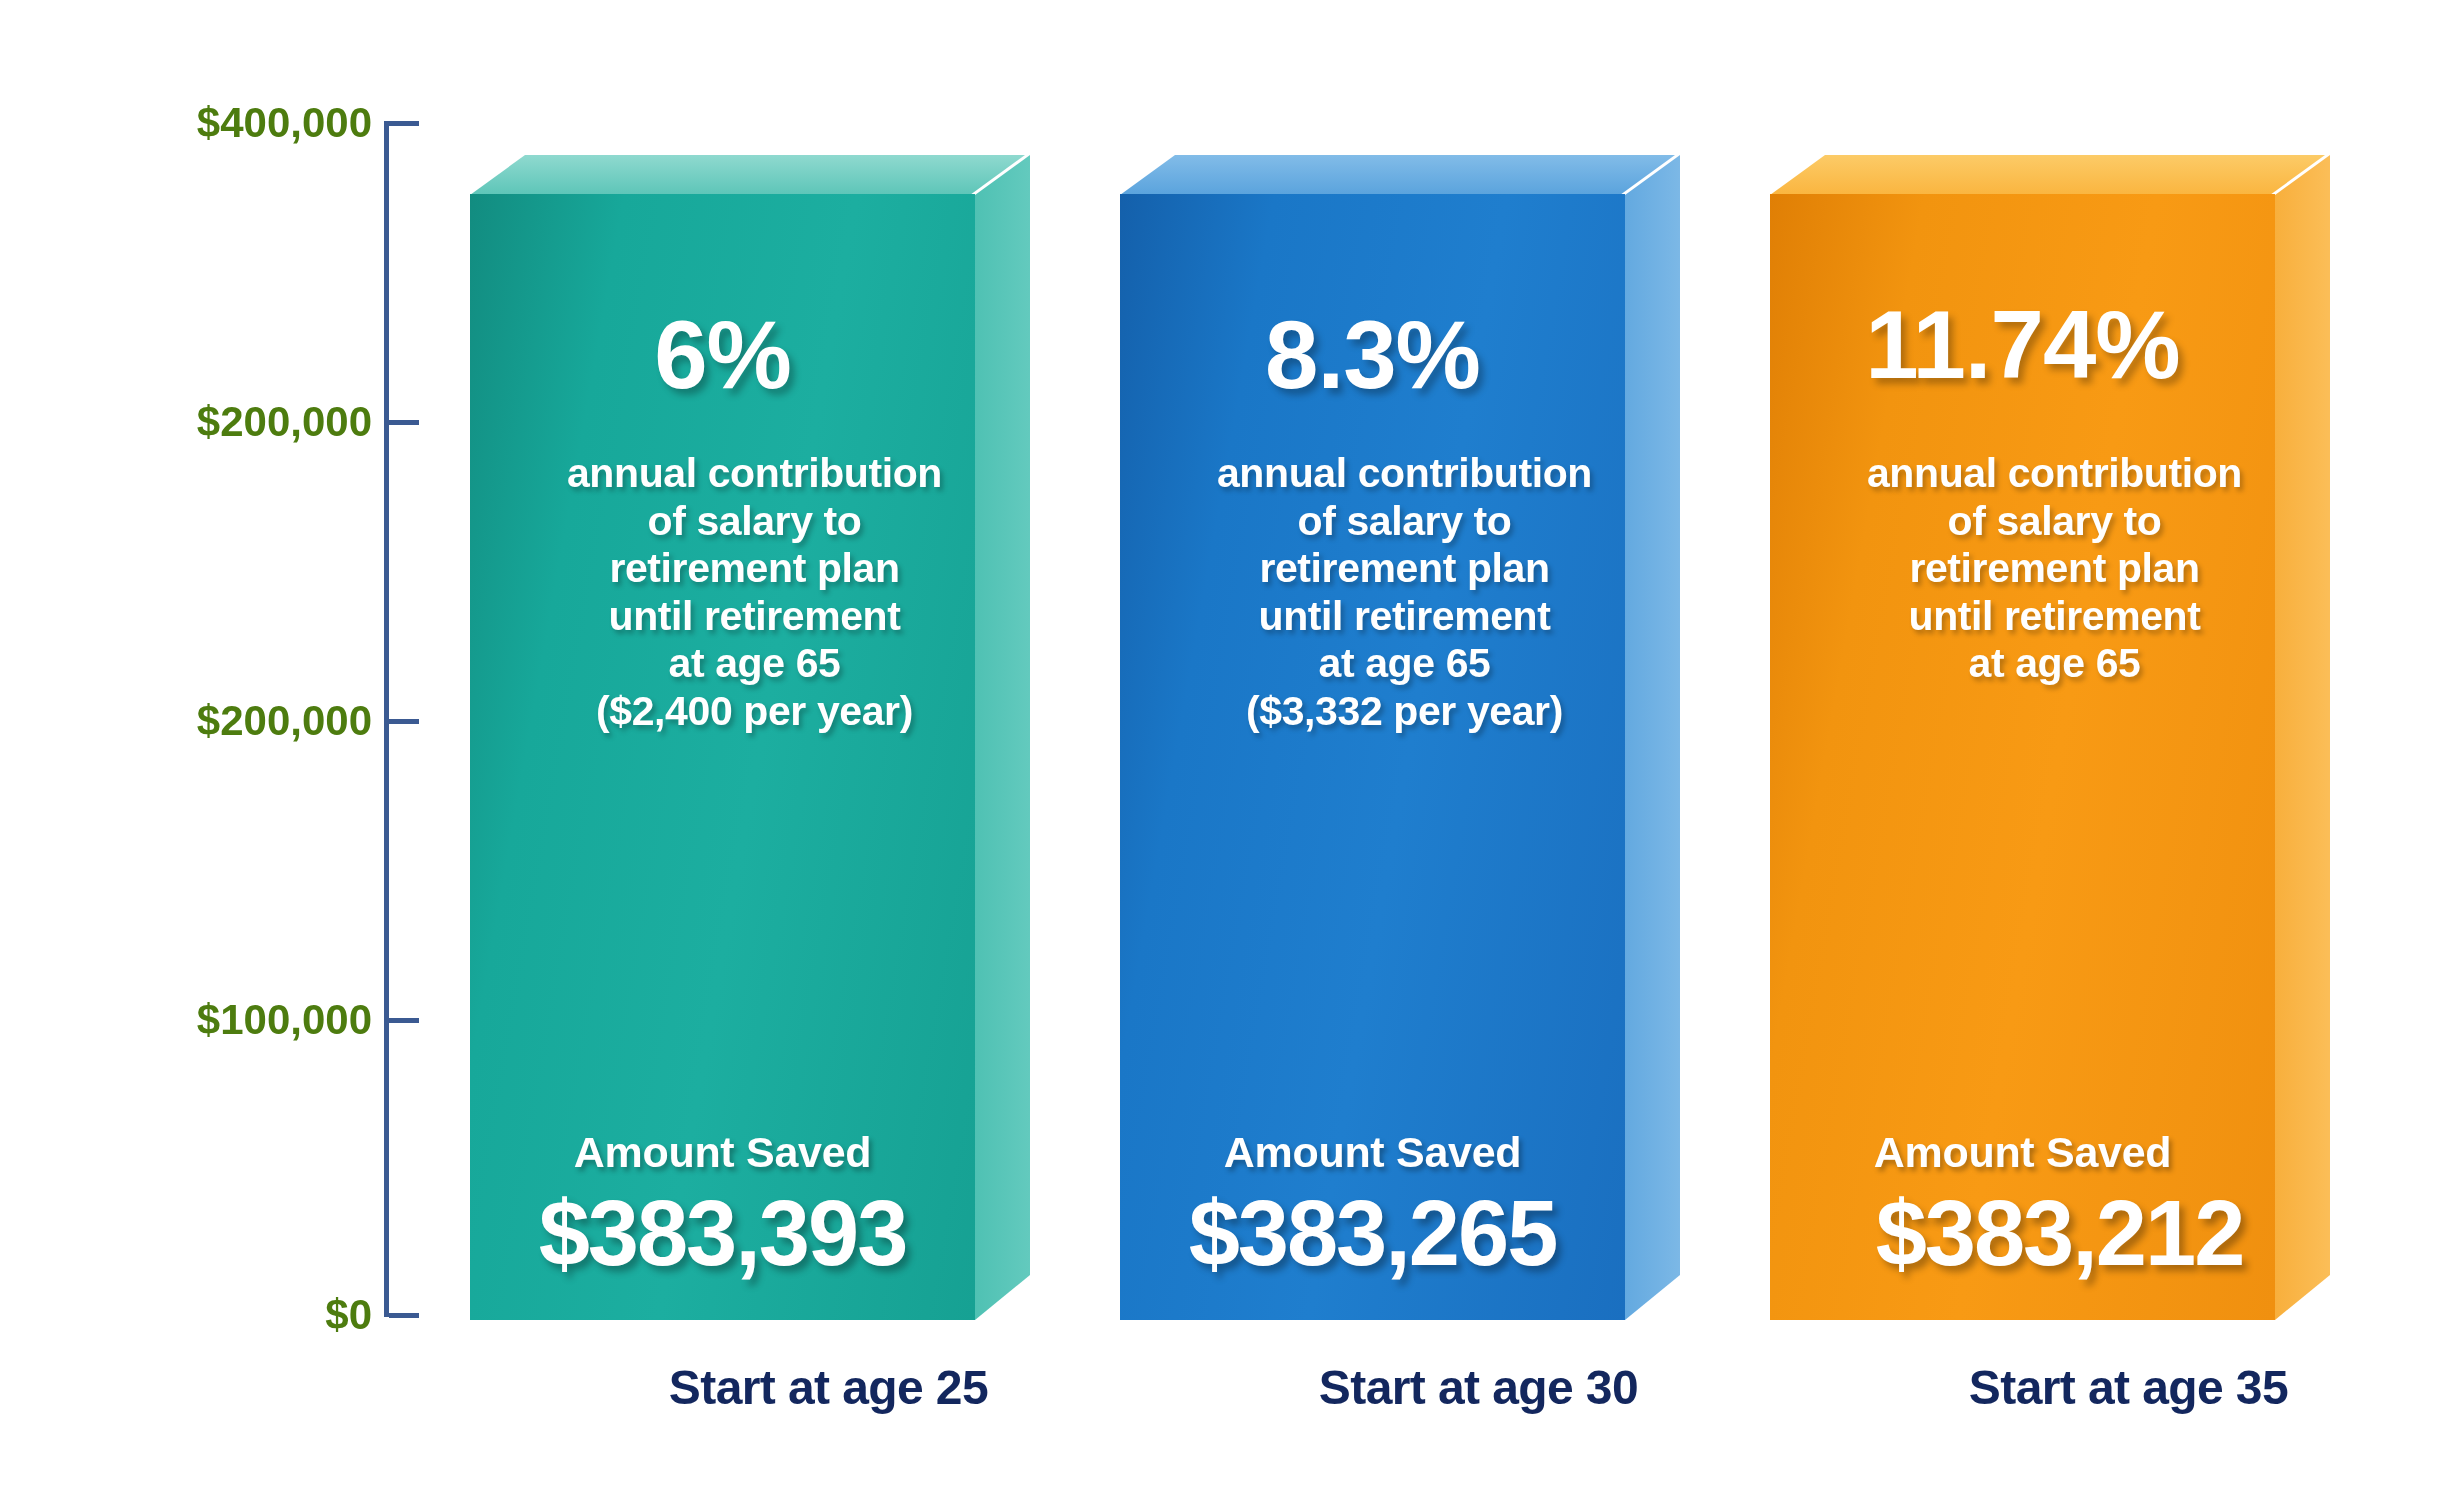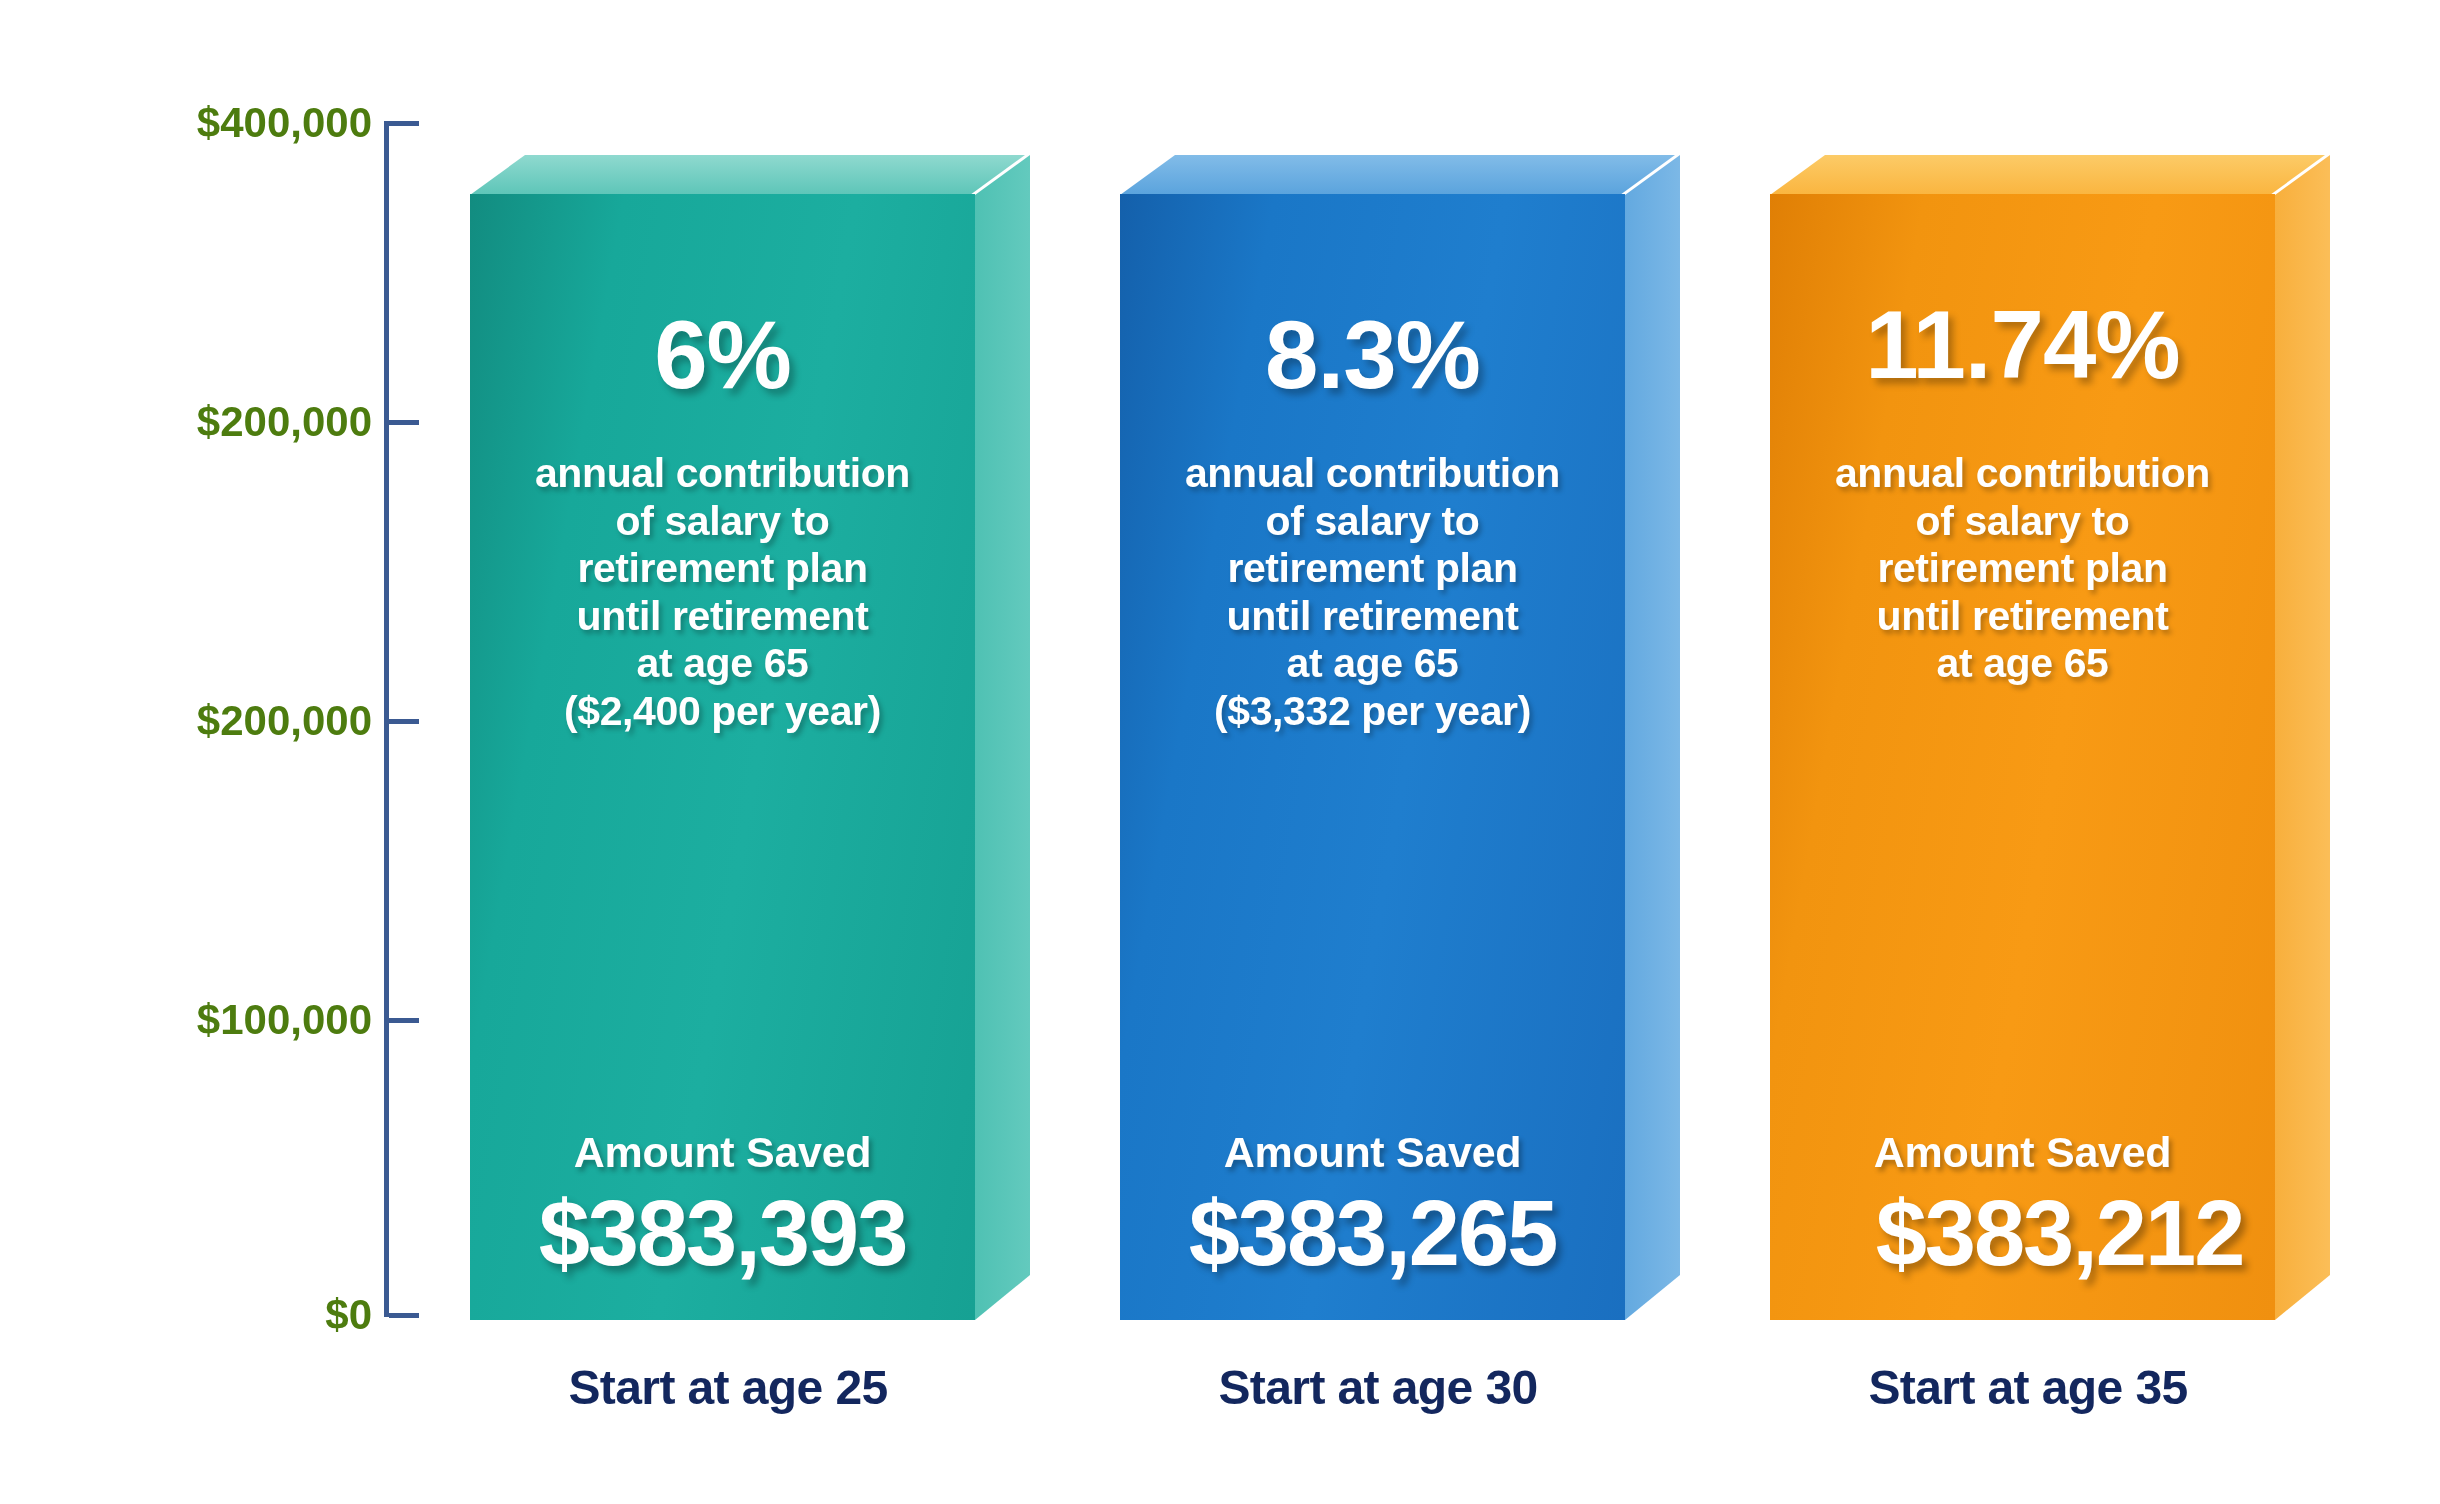--- a/index.html
+++ b/index.html
@@ -50,20 +50,21 @@
     line-height:1;
     text-shadow:5px 6px 7px rgba(0,0,0,0.28);
     letter-spacing:-1px;
   }
   .desc{
     font-size:41px;
     font-weight:bold;
     line-height:1.16;
     text-shadow:3px 4px 5px rgba(0,0,0,0.26);
     letter-spacing:-0.4px;
+    padding-left:32px;
   }
   .saved-label{
     font-size:43px;
     font-weight:bold;
     line-height:1;
     text-shadow:3px 4px 5px rgba(0,0,0,0.3);
     letter-spacing:-0.3px;
   }
   .saved-value{
     font-size:92px;
@@ -71,21 +72,21 @@
     line-height:1.05;
     text-shadow:5px 6px 7px rgba(0,0,0,0.3);
     letter-spacing:-2px;
   }
 
   
   .cat-label{
     position:absolute;
     top:1360px;
     width:520px;
-    text-align:center;
+    text-align:right;
     color:#13275E;
     font-size:48px;
     font-weight:bold;
     letter-spacing:-0.6px;
     white-space:nowrap;
   }
 </style>
 </head>
 <body>
 

